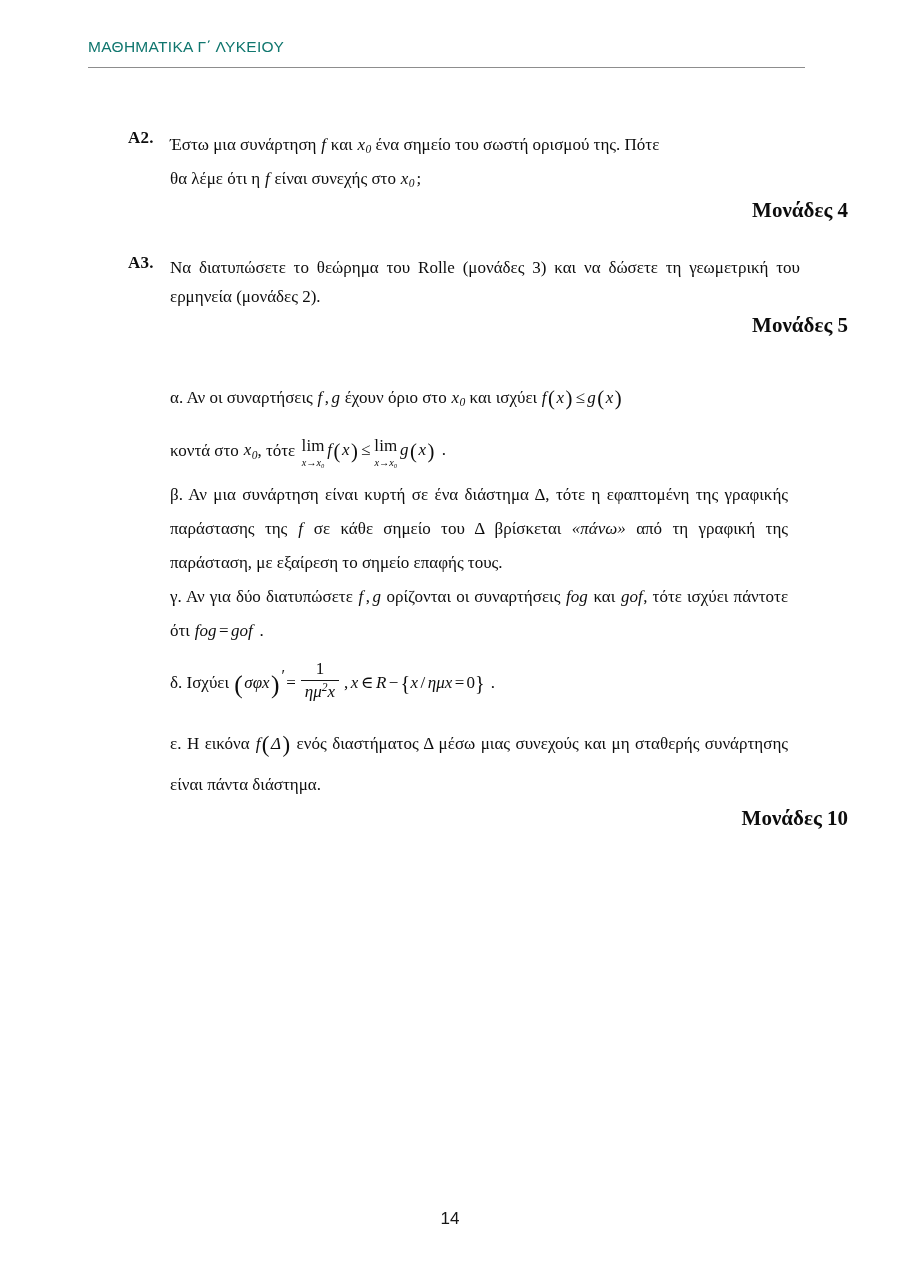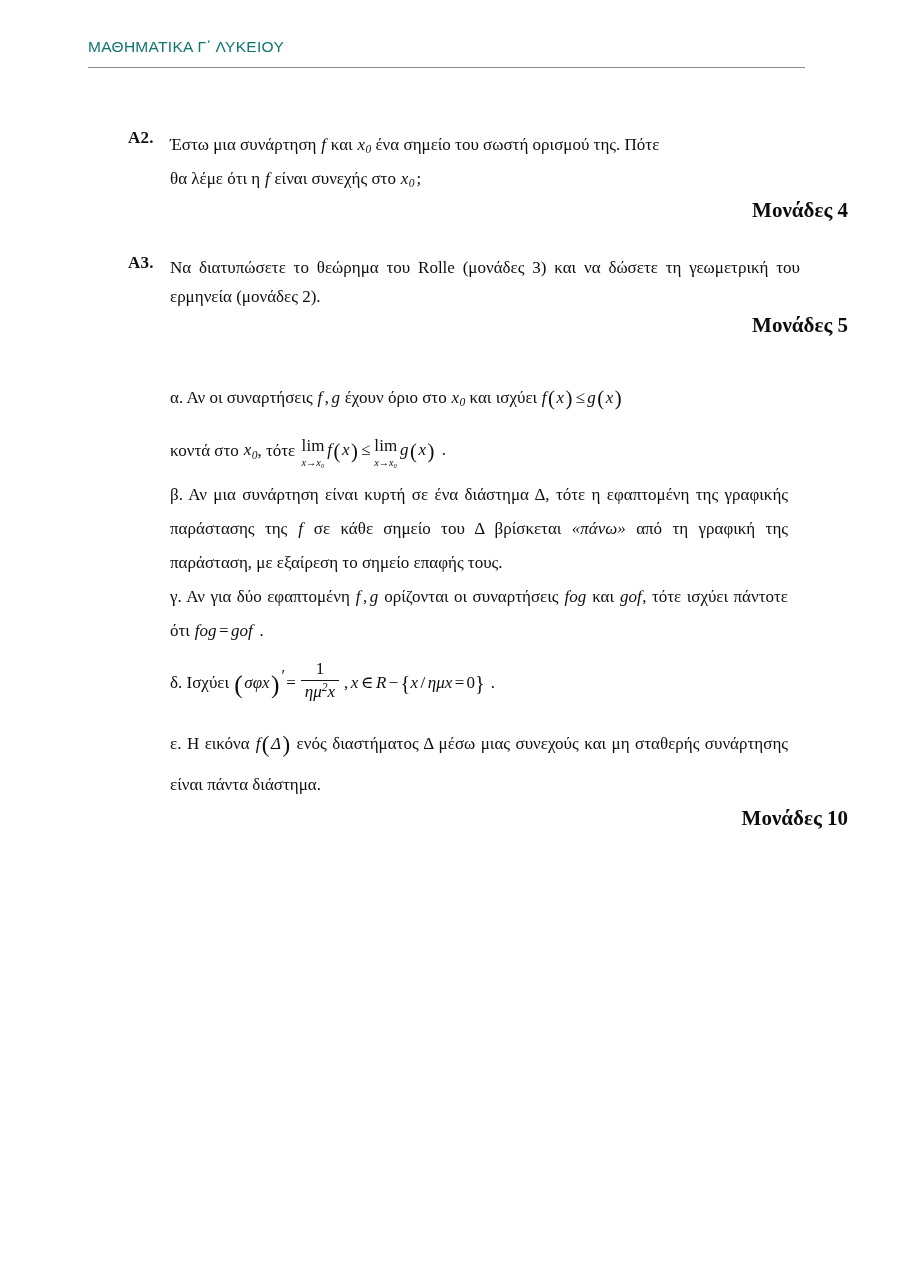--- a/index.html
+++ b/index.html
@@ -131,20 +131,21 @@
   }
   .prime {
     font-style: italic;
     font-size: 0.95em;
     vertical-align: 0.42em;
   }
 
   
   .limop {
     display: inline-block;
+    text-align: center;
     vertical-align: -0.62em;
     line-height: 1;
     margin: 0 2px;
   }
   .limop .lim-main {
     display: block;
     font-style: normal;
     font-size: 1em;
     letter-spacing: 0.2px;
   }
@@ -264,21 +265,21 @@
       <span>β.</span>
       <span>Αν μια συνάρτηση είναι κυρτή σε ένα διάστημα Δ, τότε η εφαπτομένη της γραφικής παράστασης της</span>
       <span class="mi">f</span>
       <span>σε κάθε σημείο του Δ βρίσκεται</span>
       <span style="font-style:italic;">«πάνω»</span>
       <span>από τη γραφική της παράσταση, με εξαίρεση το σημείο επαφής τους.</span>
     </div>
 
     <div class="subitem">
       <span>γ.</span>
-      <span>Αν για δύο εφαπτομένη</span>
+      <span>Αν για δύο διατυπώσετε</span>
       <span class="mi">f</span><span class="mo">,</span><span class="mi">g</span>
       <span>ορίζονται οι συναρτήσεις</span>
       <span class="mi">fog</span>
       <span>και</span>
       <span class="mi">gof</span><span>, τότε ισχύει πάντοτε ότι</span>
       <span class="mi">fog</span><span class="mo">=</span><span class="mi">gof</span>
       <span class="mo">.</span>
     </div>
 
     <div class="subitem tall-line" style="line-height:2.9;">
@@ -296,14 +297,17 @@
       <span>ε.</span>
       <span>Η εικόνα</span>
       <span class="mi">f</span><span class="paren" style="font-size:1.35em;">(</span><span class="mi">Δ</span><span class="paren" style="font-size:1.35em;">)</span>
       <span>ενός διαστήματος Δ μέσω μιας συνεχούς και μη σταθερής συνάρτησης είναι πάντα διάστημα.</span>
     </div>
 
     <div class="monades" style="margin-top:4px;">Μονάδες 10</div>
 
   </div>
 
+  <div class="page-footer">
+    <span class="page-number">14</span>
+  </div>
 
 </div>
 
 </body></html>

